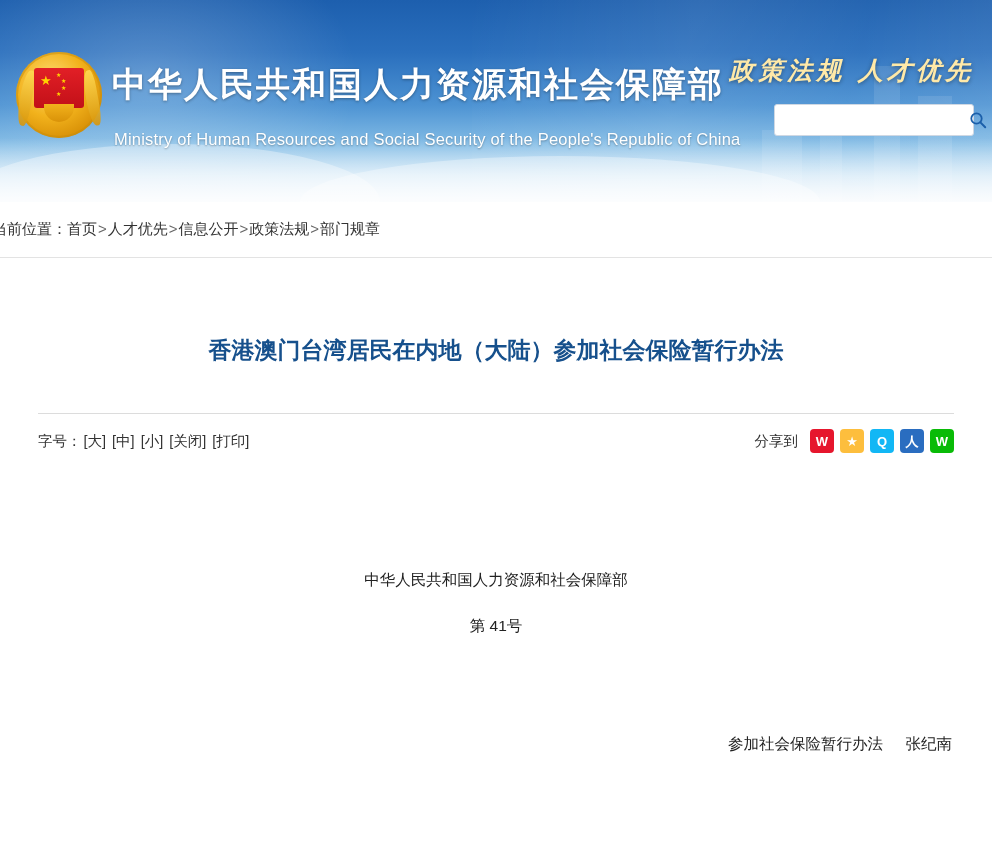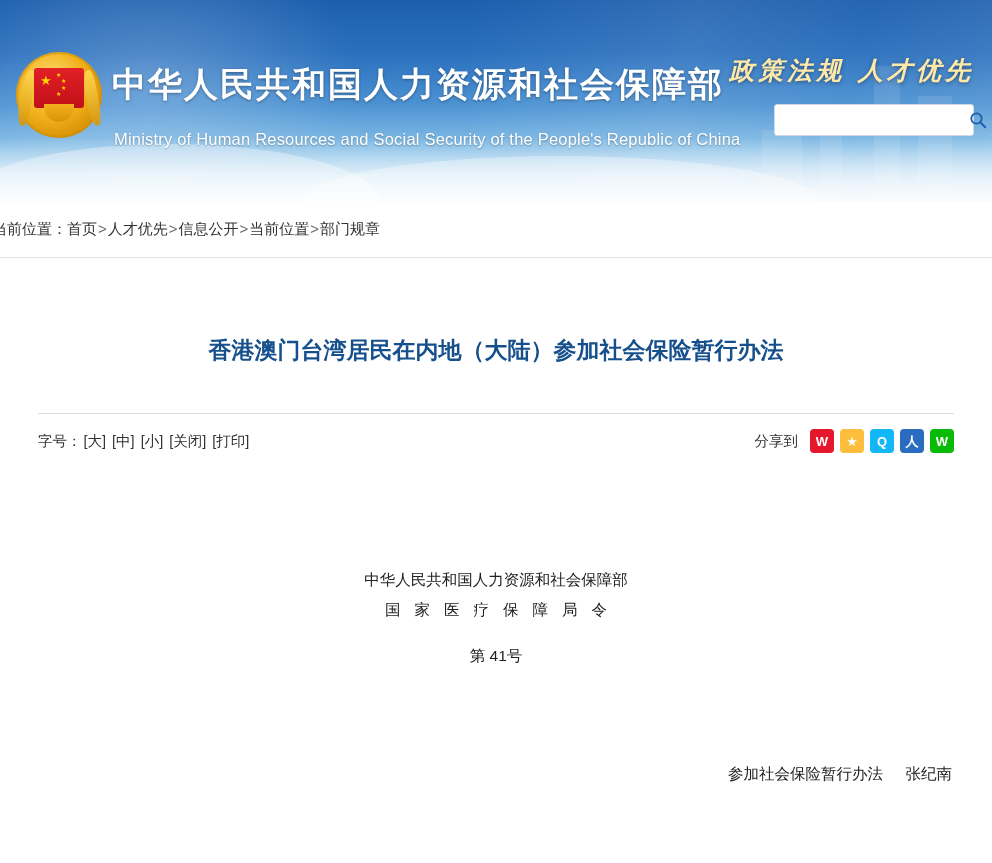--- a/index.html
+++ b/index.html
@@ -319,21 +319,21 @@
           <circle cx="7.5" cy="7.5" r="5.2" fill="none" stroke="#1b5faa" stroke-width="1.8"></circle>
           <line x1="11.4" y1="11.4" x2="16.2" y2="16.2" stroke="#1b5faa" stroke-width="2" stroke-linecap="round"></line>
         </svg>
       </span>
     </button>
   </div>
 </div>
 
 <div class="breadcrumb-bar">
   <div class="breadcrumb">
-    <span>当前位置：</span><a href="#">首页</a><span class="sep">&gt;</span><a href="#">人才优先</a><span class="sep">&gt;</span><a href="#">信息公开</a><span class="sep">&gt;</span><a href="#">当前位置</a><span class="sep">&gt;</span><a href="#">部门规章</a>
+    <span>当前位置：</span><a href="#">首页</a><span class="sep">&gt;</span><a href="#">人才优先</a><span class="sep">&gt;</span><a href="#">信息公开</a><span class="sep">&gt;</span><a href="#">政策法规</a><span class="sep">&gt;</span><a href="#">部门规章</a>
   </div>
 </div>
 
 <div class="article">
 
   <h1 class="doc-title">香港澳门台湾居民在内地（大陆）参加社会保险暂行办法</h1>
 
   <div class="toolbar">
     <div class="fontsize-group">
       <span class="label">字号：</span><a href="#">[大]</a><a href="#">[中]</a><a href="#">[小]</a><a href="#">[关闭]</a><a href="#">[打印]</a>
@@ -343,23 +343,20 @@
       <span class="share-icon si-weibo">W</span>
       <span class="share-icon si-qzone">★</span>
       <span class="share-icon si-qq">Q</span>
       <span class="share-icon si-renren">人</span>
       <span class="share-icon si-wechat">W</span>
     </div>
   </div>
 
   <div class="body-copy">
     <div class="issuer-lines">中华人民共和国人力资源和社会保障部</div>
-    <div class="issuer-lines">
-      <span class="spread">国家医疗保障局令</span>
-    </div>
     <div class="decree-no">第 41号</div>
 
 
     <div class="signoff">
       <div class="row">
         <span>参加社会保险暂行办法</span>
         <span class="gap"></span>
         <span>张纪南</span>
       </div>
 

